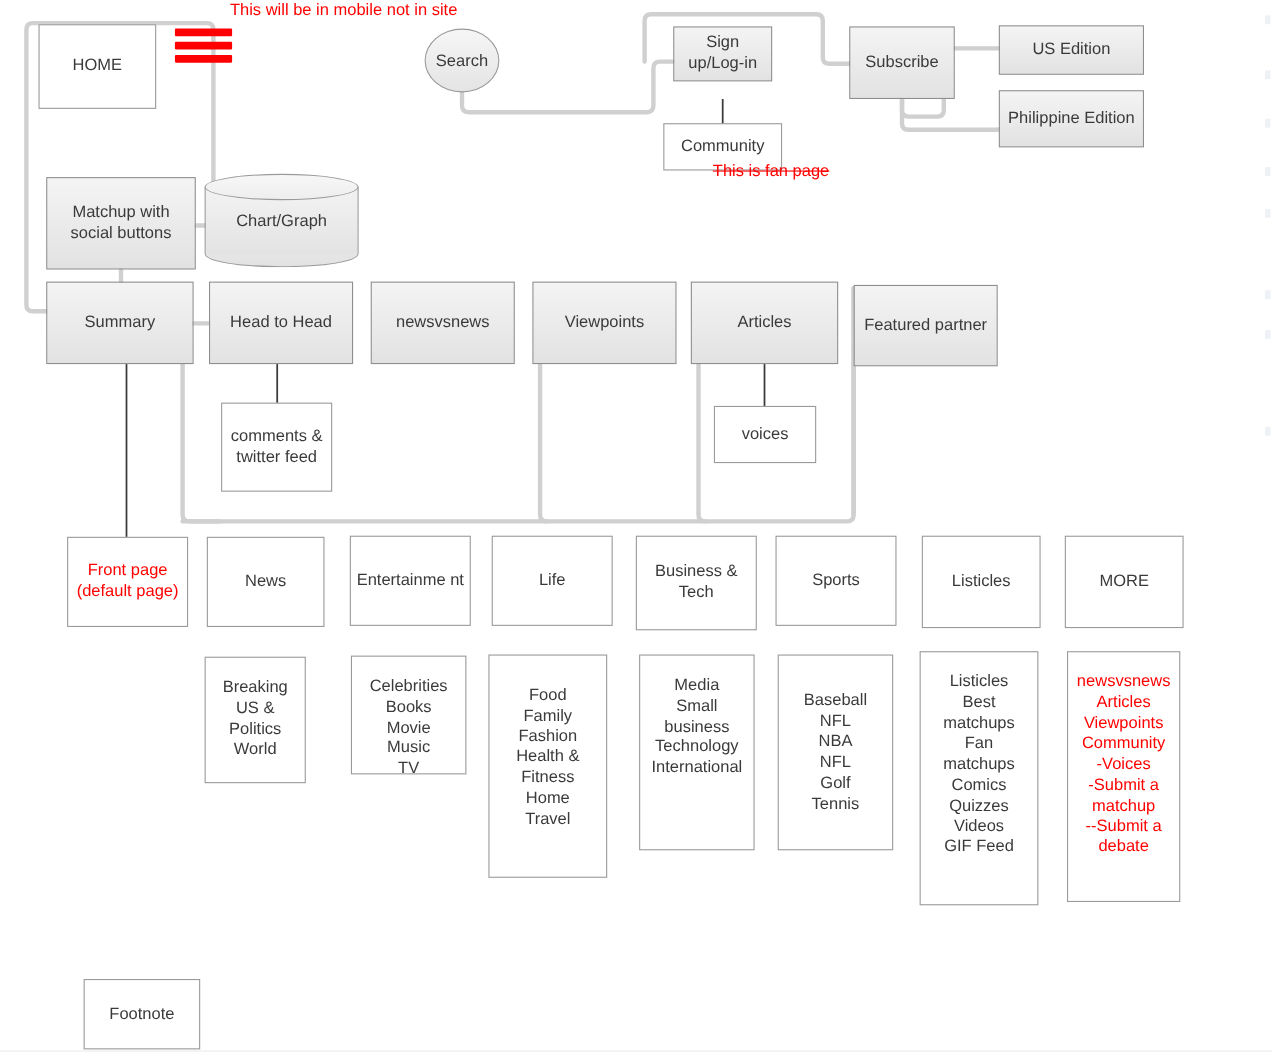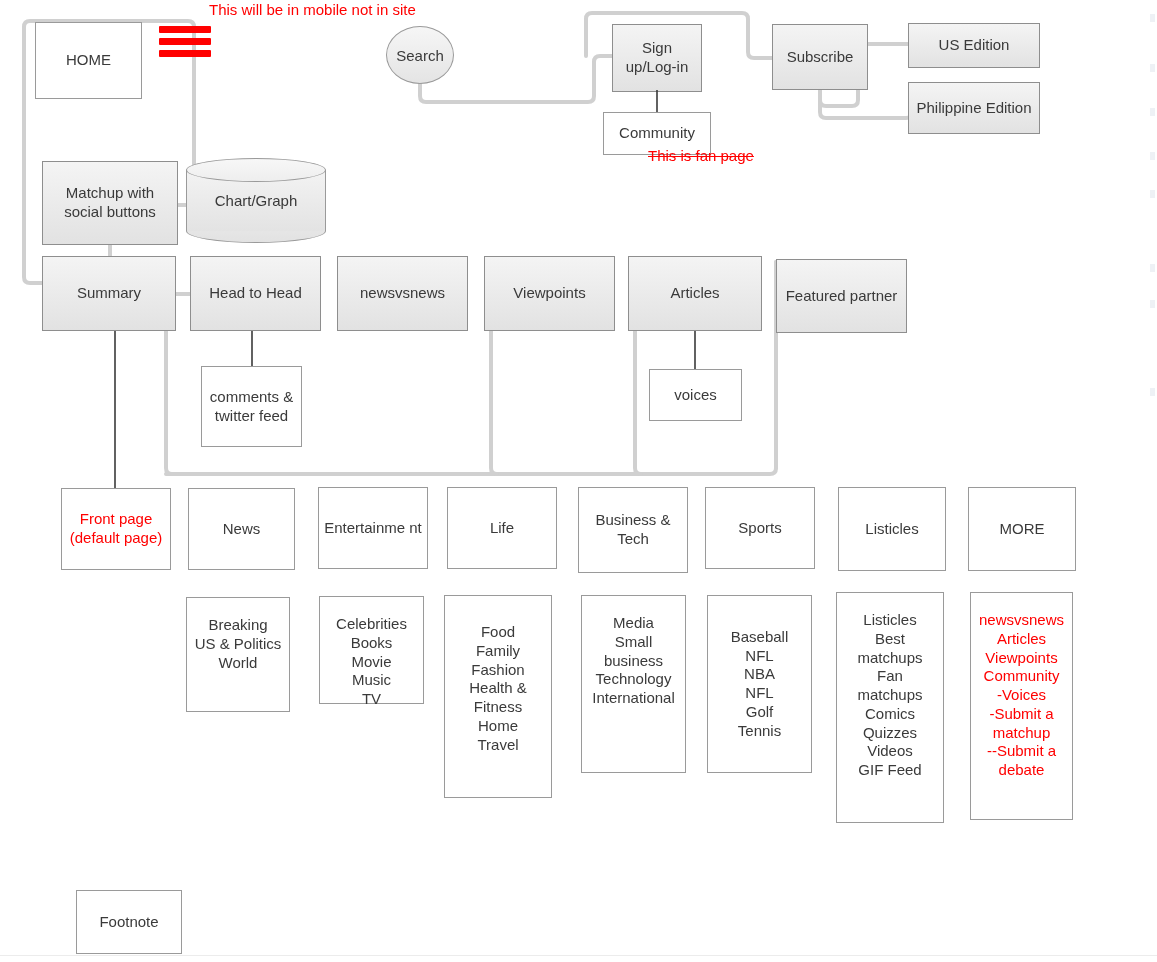--- a/index.html
+++ b/index.html
@@ -169,21 +169,21 @@
       <i></i>
       <i></i>
   </div>
 
   <div class="ann" style="left:209px;top:0px;width:230px;">This will be in mobile not in site</div>
 
   <div class="ellipse" style="left:386px;top:26px;width:68px;height:58px;">
     <span>Search</span>
   </div>
 
-  <div class="node shaded" style="left:612px;top:24px;width:90px;height:68px;">
+  <div class="node shaded" style="left:612px;top:24px;width:90px;height:50px;">
     <span>Sign up/Log-in</span>
   </div>
 
   <div class="node plain" style="left:603px;top:112px;width:108px;height:43px;">
     <span>Community</span>
   </div>
 
   <div class="ann strike" style="left:648px;top:146px;">This is fan page</div>
 
   <div class="node shaded" style="left:772px;top:24px;width:96px;height:66px;">
@@ -241,21 +241,21 @@
     <span>voices</span>
   </div>
 
   <div id="cat-layer">
       <div class="node plain red" style="left: 61px; top: 488px; width: 110px; height: 82px;">
         <span>Front page (default page)</span>
       </div>
       <div class="node plain" style="left: 188px; top: 488px; width: 107px; height: 82px;">
         <span>News</span>
       </div>
-      <div class="node plain" style="left: 186px; top: 597px; width: 104px; height: 115px; align-items: flex-start; padding-top: 18px;">
+      <div class="node plain" style="left: 186px; top: 597px; width: 92px; height: 115px; align-items: flex-start; padding-top: 18px;">
         <div class="stack">
           <div>Breaking</div>
           <div>US &amp; Politics</div>
           <div>World</div>
         </div>
       </div>
       <div class="node plain" style="left: 318px; top: 487px; width: 110px; height: 82px;">
         <span>Entertainme nt</span>
       </div>
       <div class="node plain" style="left: 319px; top: 596px; width: 105px; height: 108px; align-items: flex-start; padding-top: 18px;">

